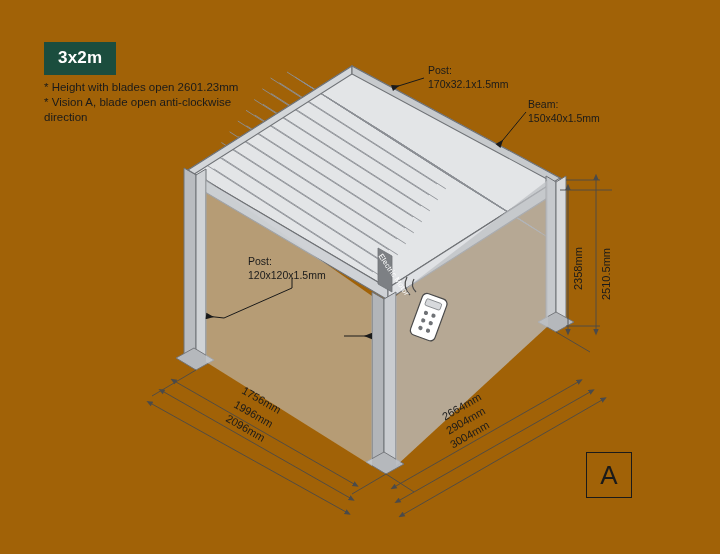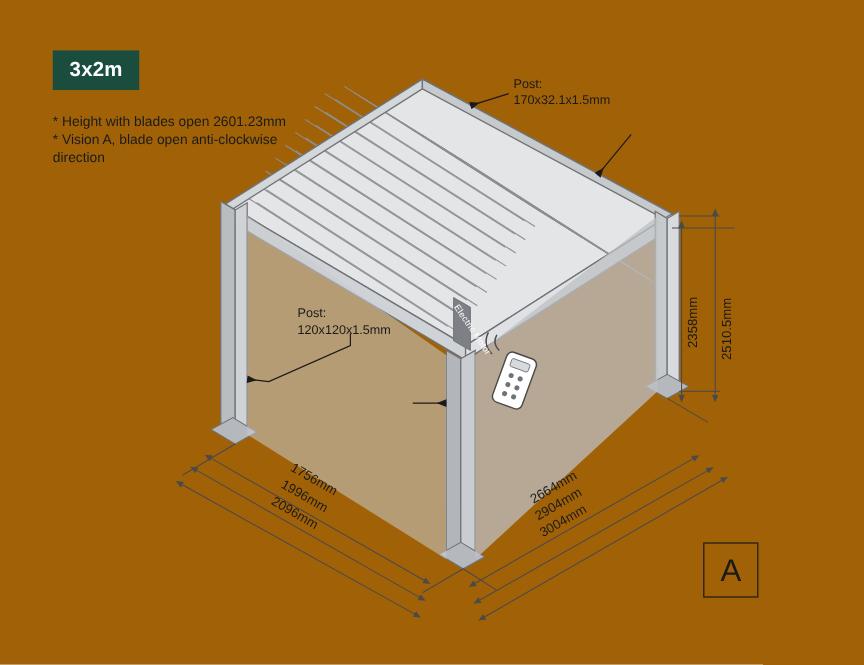--- a/index.html
+++ b/index.html
@@ -39,21 +39,20 @@
     position: absolute;
     left: 44px;
     top: 80px;
     width: 260px;
     font-size: 11.5px;
     line-height: 15px;
     color: #1a1a1a;
   }
   .notes div {
     white-space: pre-line;
-    margin-top: 15px;
   }
   .callout {
     position: absolute;
     font-size: 10.5px;
     line-height: 13.5px;
     color: #1a1a1a;
     white-space: pre-line;
   }
   .c-blade   { left: 428px; top: 64px; }
   .c-beam    { left: 528px; top: 98px; }
@@ -246,20 +245,22 @@
   <div class="badge">3x2m</div>
 
   <div class="notes">
     <div>* Height with blades open 2601.23mm
 * Vision A, blade open anti-clockwise
    direction</div>
   </div>
 
   <div class="callout c-blade">Post:
 170x32.1x1.5mm</div>
+  <div class="callout c-beam">Beam:
+150x40x1.5mm</div>
   <div class="callout c-post">Post:
 120x120x1.5mm</div>
 
   <div class="motor-label">Electric Motor</div>
 
   <div class="dim rot" style="left:246px; top:384px; transform: rotate(30deg);">1756mm</div>
   <div class="dim rot" style="left:238px; top:398px; transform: rotate(30deg);">1996mm</div>
   <div class="dim rot" style="left:230px; top:412px; transform: rotate(30deg);">2096mm</div>
 
   <div class="dim rot" style="left:440px; top:412px; transform: rotate(-30deg);">2664mm</div>

